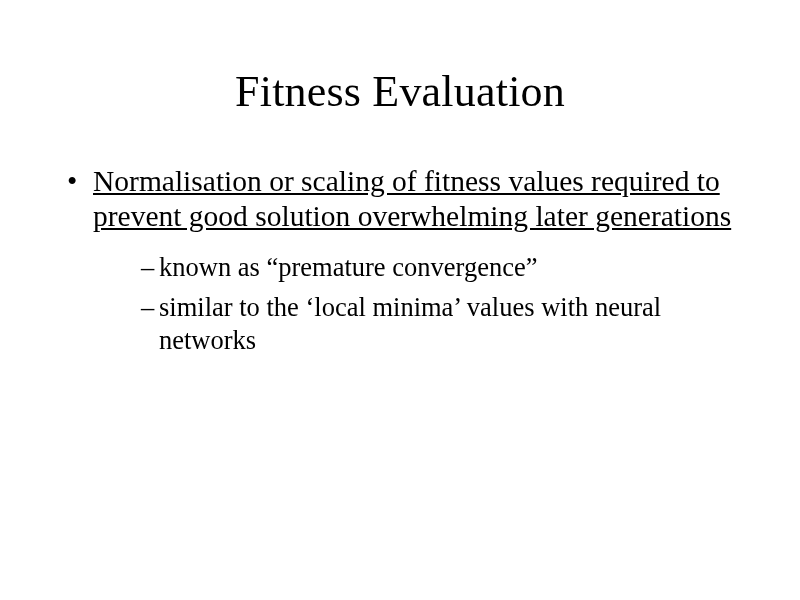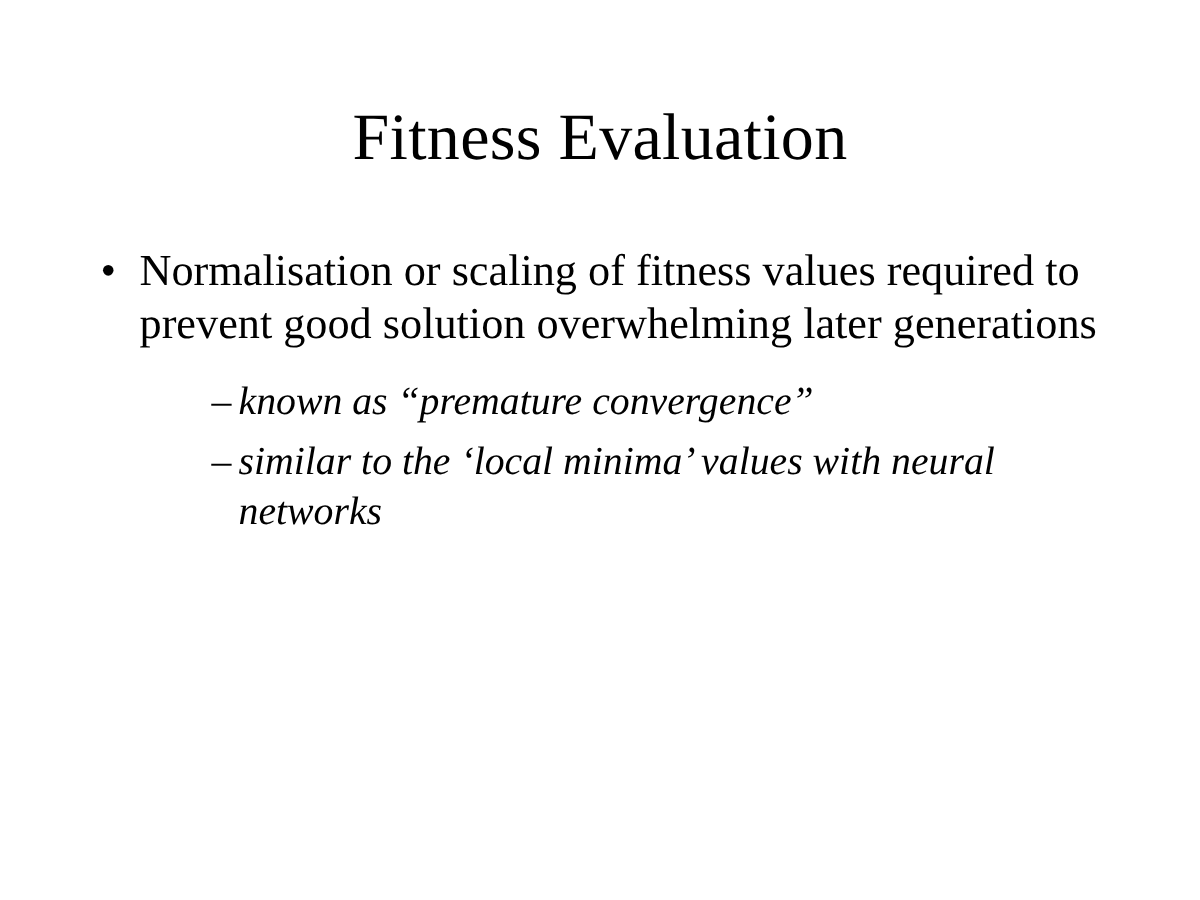--- a/index.html
+++ b/index.html
@@ -61,20 +61,21 @@
   }
   li.bullet1 > .marker1 {
     position: absolute;
     left: 5px;
     top: 0;
     font-size: 29.5px;
     line-height: 35px;
   }
   li.bullet1 > .text1 {
     display: block;
+    text-decoration: underline;
   }
 
   ul.level2 {
     list-style: none;
     margin: 17px 0 0 0;
     padding: 0;
   }
 
   li.bullet2 {
     position: relative;
@@ -90,21 +91,20 @@
   }
   li.bullet2 > .marker2 {
     position: absolute;
     left: 0;
     top: 0;
     font-size: 26.5px;
     line-height: 33px;
   }
   li.bullet2 > .text2 {
     display: block;
-    font-style: italic;
   }
 </style>
 </head>
 <body>
 
 <div id="slide">
 
   <h1 class="slide-title">Fitness Evaluation</h1>
 
   <div class="body-block">

